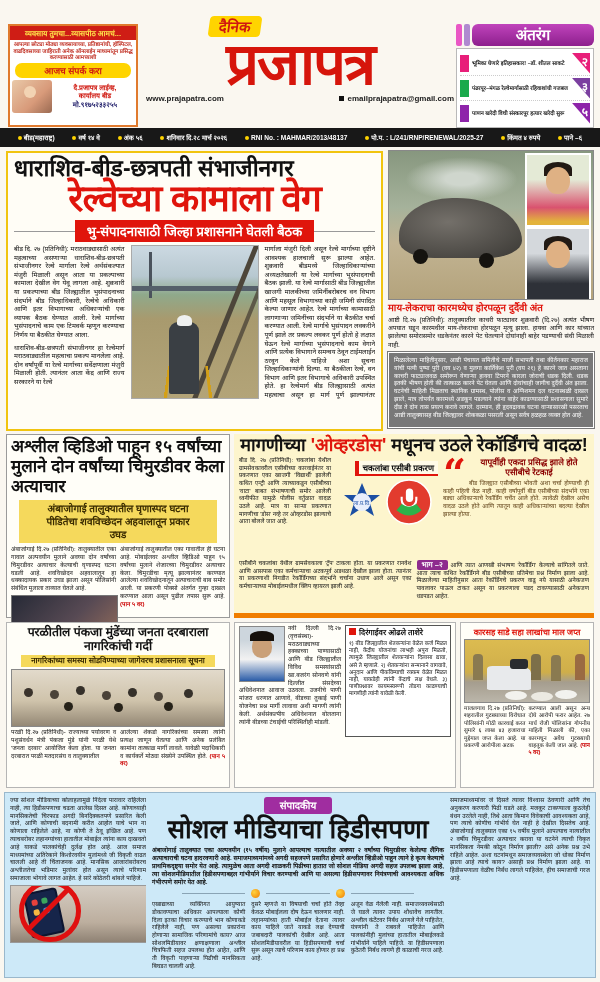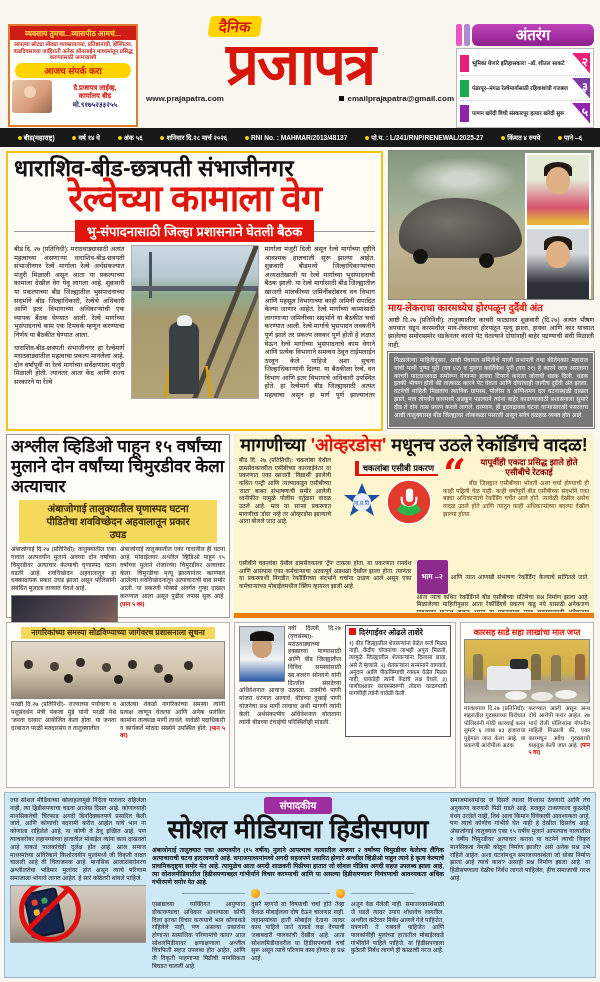--- a/index.html
+++ b/index.html
@@ -88,21 +88,21 @@
   .acb-grid{display:flex;gap:5px;margin-top:2px;height:100px;overflow:hidden;}
   .acb-c1{width:92px;font-size:5.9px;line-height:1.3;}
   .acb-c2{width:102px;flex:none;text-align:right;}
   .acb-label{display:inline-block;border-left:4px solid #e0150c;border-bottom:2px solid #e0150c;padding:1px 4px;font-size:8.4px;font-weight:900;margin:2px 0 3px;background:#fffbe8;}
   .logo-row{display:flex;justify-content:center;align-items:center;gap:4px;}
   .acb-c3{flex:1;font-size:5.9px;line-height:1.3;color:#5a3a10;}
   .qmark{float:left;color:#e0150c;font-size:40px;line-height:.7;font-weight:900;margin:2px 3px 0 0;font-family:"DejaVu Serif","Liberation Serif",serif;}
   .qtitle{color:#8b0000;font-size:8.4px;font-weight:900;text-align:center;line-height:1.25;margin-bottom:2px;}
   .acb-row2{display:flex;gap:5px;font-size:5.9px;line-height:1.3;height:52px;overflow:hidden;margin-top:3px;}
   .acb-row2 > div{flex:1;}
-  .part-badge{display:inline-block;background:#8e2a8e;color:#fff;font-size:7.4px;font-weight:bold;padding:12px 5px;border-radius:2px;white-space:nowrap;}
+  .part-badge{display:inline-block;background:#8e2a8e;color:#fff;font-size:7.4px;font-weight:bold;padding:0 5px;border-radius:2px;white-space:nowrap;}
   
   .darbar-box{left:6px;top:622px;width:224px;height:166px;border:1px solid #b5b5b5;background:#fffef8;padding:2px 4px;}
   .darbar-head{font-size:12.2px;font-weight:900;text-align:center;line-height:1.15;}
   .darbar-sub{background:#f5d95c;color:#3b2c00;font-size:7.8px;font-weight:800;text-align:center;margin:2px 10px;padding:1px 3px;line-height:1.3;}
   .meet-photo{height:56px;border:1px solid #888;position:relative;overflow:hidden;
      background:linear-gradient(180deg,#e2dacb 0%,#cfc3ab 55%,#948875 100%);}
   .heads{position:absolute;left:12px;top:18px;width:9px;height:9px;border-radius:50%;background:#3a332c;
      box-shadow:26px 2px 0 #4a4238,52px -2px 0 #35302a,78px 3px 0 #4a4238,104px 0 0 #35302a,130px 4px 0 #4a4238,160px 1px 0 #35302a,40px 14px 0 #262219,90px 15px 0 #262219,140px 14px 0 #262219;}
   .darbar-body{display:flex;gap:4px;font-size:6px;line-height:1.3;height:58px;overflow:hidden;margin-top:2px;}
   .darbar-body > div{flex:1;}
@@ -320,20 +320,21 @@
         <div class="just">बीड जिल्ह्यात एसीबीच्या भोवती अशा चर्चा होण्याची ही काही पहिली वेळ नाही. काही वर्षांपूर्वी बीड एसीबीच्या संदर्भाने एका बड्या अधिकाऱ्याचे रेकॉर्डिंग चर्चेत आले होते. त्यावेळी देखील असेच वादळ उठले होते आणि त्यातून काही अधिकाऱ्यांच्या बदल्या देखील झाल्या होत्या.</div>
       </div>
     </div>
     <div class="acb-row2">
       <div class="just">एसीबीने चकलांबा येथील ग्रामसेवकाला 'ट्रॅप' टाकला होता. या प्रकरणात रानवेश आणि आसपास एका कर्मचाऱ्याचा अटकपूर्व अडथळा देखील झाला होता. त्यानंतर या प्रकरणाशी निगडीत रेकॉर्डिंगच्या संदर्भाने चर्चांना उधाण आले असून एका कर्मचाऱ्याच्या मोबाईलमधील क्लिप व्हायरल झाली आहे.</div>
       <div class="just"><span class="part-badge">भाग –२</span> <span>आणि त्यात आणखी संभाषण 'रेकॉर्डिंग' केल्याचे सांगितले जाते. आता त्याच कथित रेकॉर्डिंगने बीड एसीबीच्या प्रतिमेचा प्रश्न निर्माण झाला आहे. मिळालेल्या माहितीनुसार आता रेकॉर्डिंगचे प्रकरण वाढू नये यासाठी अनेकजण पावलावर पाऊल टाकत असून या प्रकरणाला पडद टाकण्यासाठी अनेकजण धडपडत आहेत.</span></div>
     </div>
   </div>
 
   <div class="abs darbar-box">
+    <div class="darbar-head">परळीतील पंकजा मुंडेंच्या जनता दरबाराला नागरिकांची गर्दी</div>
     <div class="darbar-sub">नागरिकांच्या समस्या सोडविण्याच्या जागेवरच प्रशासनाला सूचना</div>
     <div class="meet-photo">
         <div class="heads"></div>
       </div>
     <div class="darbar-body">
       <div class="just">परळी दि.२७ (प्रतिनिधी)- राज्याच्या पर्यावरण व पशुसंवर्धन मंत्री पंकजा मुंडे यांनी परळी येथे 'जनता दरबार' आयोजित केला होता. या जनता दरबारात परळी मतदारसंघ व तालुक्यातील</div>
       <div class="just"><span>आलेल्या शेकडो नागरिकांच्या समस्या त्यांनी प्रत्यक्ष जाणून घेतल्या आणि अनेक प्रलंबित कामांना तात्काळ मार्गी लावले. यावेळी पदाधिकारी व कार्यकर्ते मोठ्या संख्येने उपस्थित होते.</span> <span class="cont">(पान ५ वर)</span></div>
     </div>
   </div>
 

